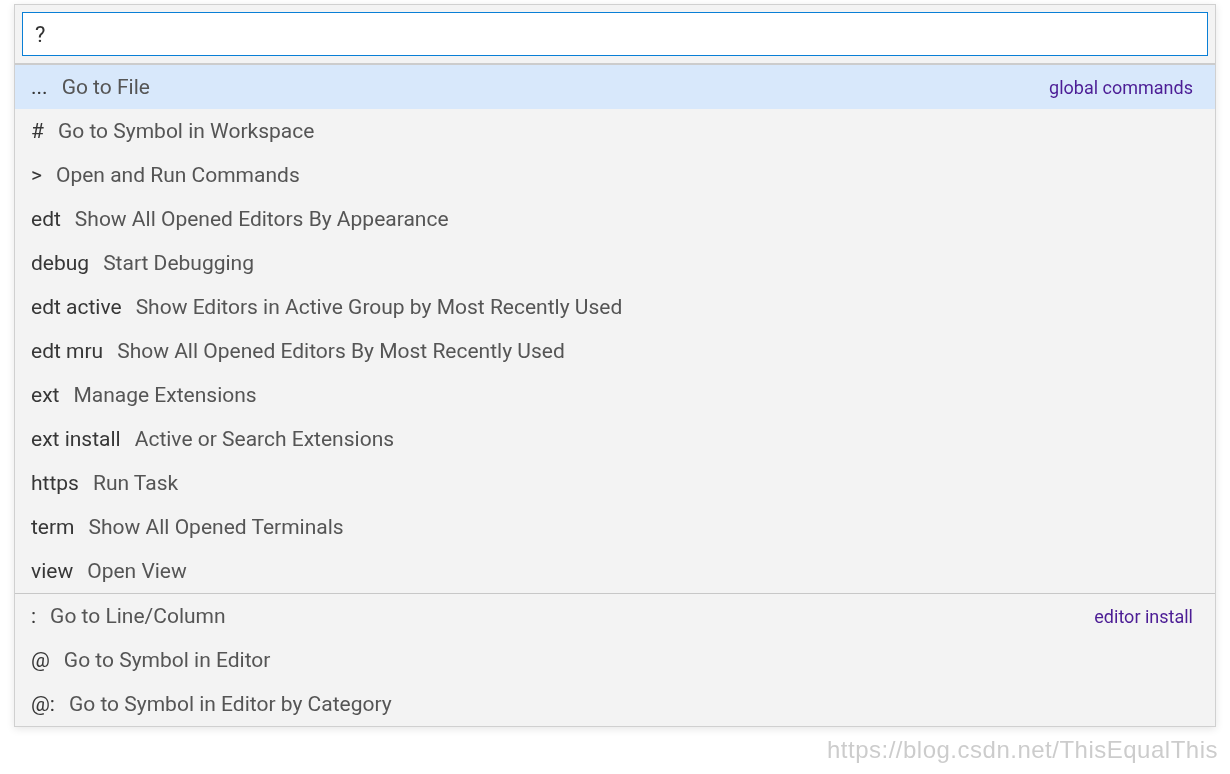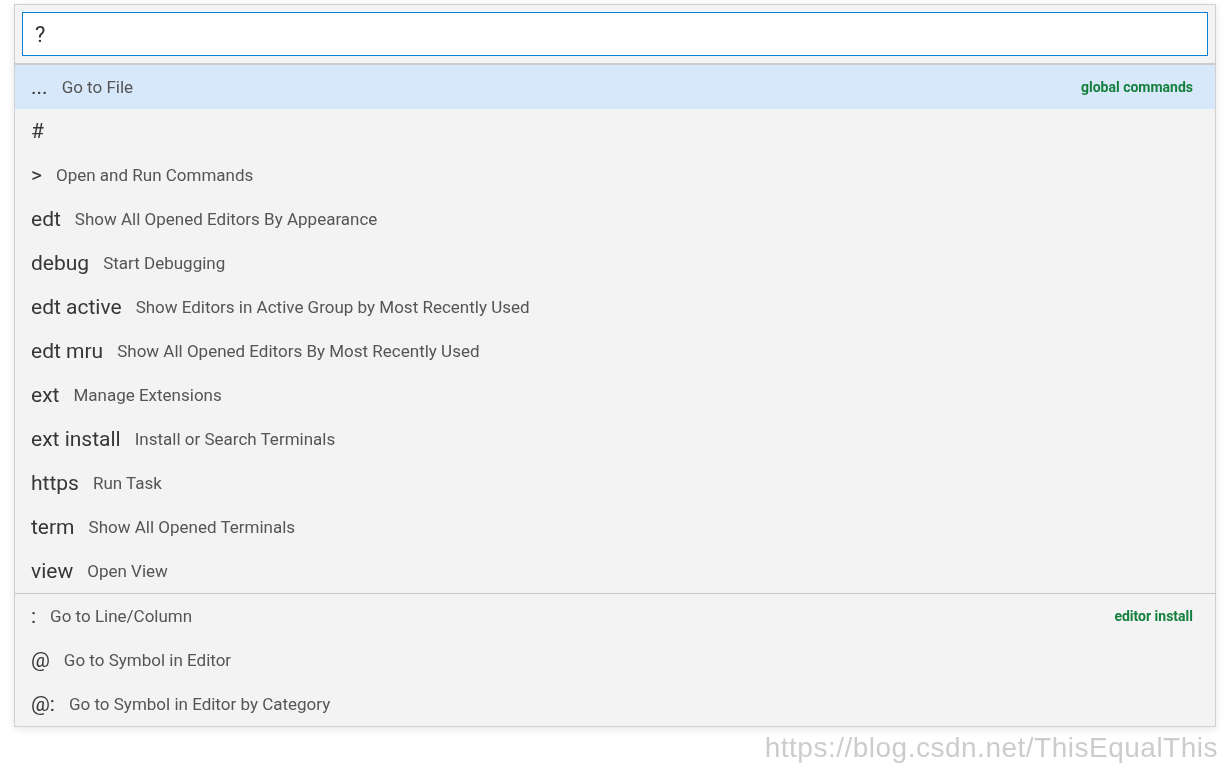--- a/index.html
+++ b/index.html
@@ -68,35 +68,34 @@
       background: #d8e8fb;
     }
     .prefix {
       color: #373737;
       font-size: 21px;
       margin-right: 14px;
       white-space: pre;
     }
     .label {
       color: #555555;
-      font-size: 17px;
+      font-size: 21px;
     }
     .group-label {
       margin-left: auto;
-      color: #15803d;
-      font-size: 14px;
+      color: #4c1d95;
+      font-size: 18px;
       padding-right: 6px;
-      font-weight: bold;
     }
     .watermark {
       position: absolute;
       right: 12px;
       bottom: 10px;
       color: rgba(120,120,120,0.38);
-      font-size: 28px;
+      font-size: 24px;
       font-family: Arial, sans-serif;
       letter-spacing: 0.5px;
       pointer-events: none;
       text-align: right;
     }
   </style>
 </head>
 <body>
 
 <div class="quick-picker">
@@ -108,20 +107,21 @@
   <hr class="separator">
 
   <ul class="list">
     <li class="row selected">
       <span class="prefix">...</span>
       <span class="label">Go to File</span>
       <span class="group-label">global commands</span>
     </li>
     <li class="row">
       <span class="prefix">#</span>
+      <span class="label">Go to Symbol in Workspace</span>
     </li>
     <li class="row">
       <span class="prefix">&gt;</span>
       <span class="label">Open and Run Commands</span>
     </li>
     <li class="row">
       <span class="prefix">edt</span>
       <span class="label">Show All Opened Editors By Appearance</span>
     </li>
     <li class="row">
@@ -135,21 +135,21 @@
     <li class="row">
       <span class="prefix">edt mru</span>
       <span class="label">Show All Opened Editors By Most Recently Used</span>
     </li>
     <li class="row">
       <span class="prefix">ext</span>
       <span class="label">Manage Extensions</span>
     </li>
     <li class="row">
       <span class="prefix">ext install</span>
-      <span class="label">Install or Search Terminals</span>
+      <span class="label">Active or Search Extensions</span>
     </li>
     <li class="row">
       <span class="prefix">https</span>
       <span class="label">Run Task</span>
     </li>
     <li class="row">
       <span class="prefix">term</span>
       <span class="label">Show All Opened Terminals</span>
     </li>
     <li class="row">

